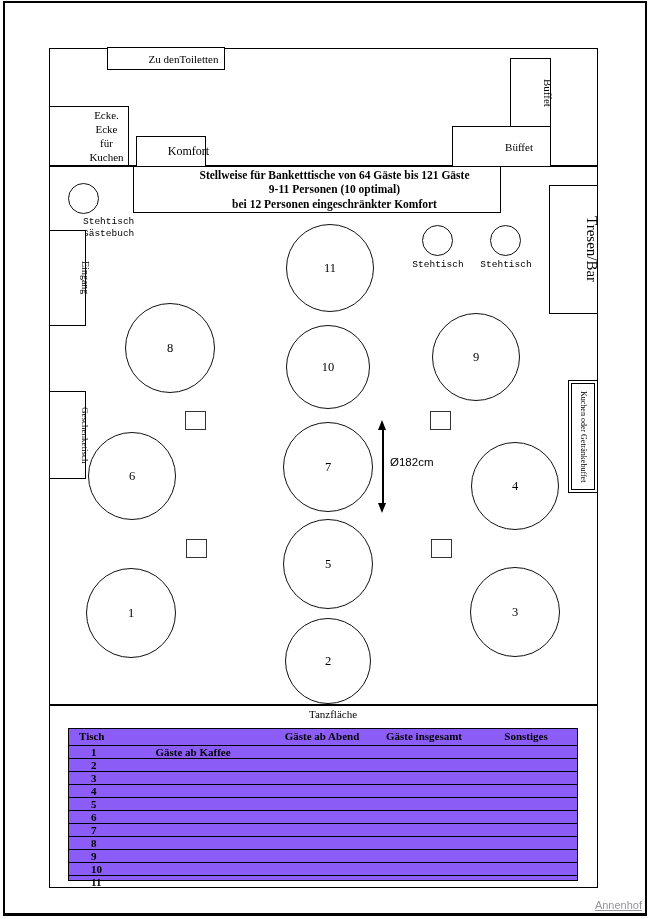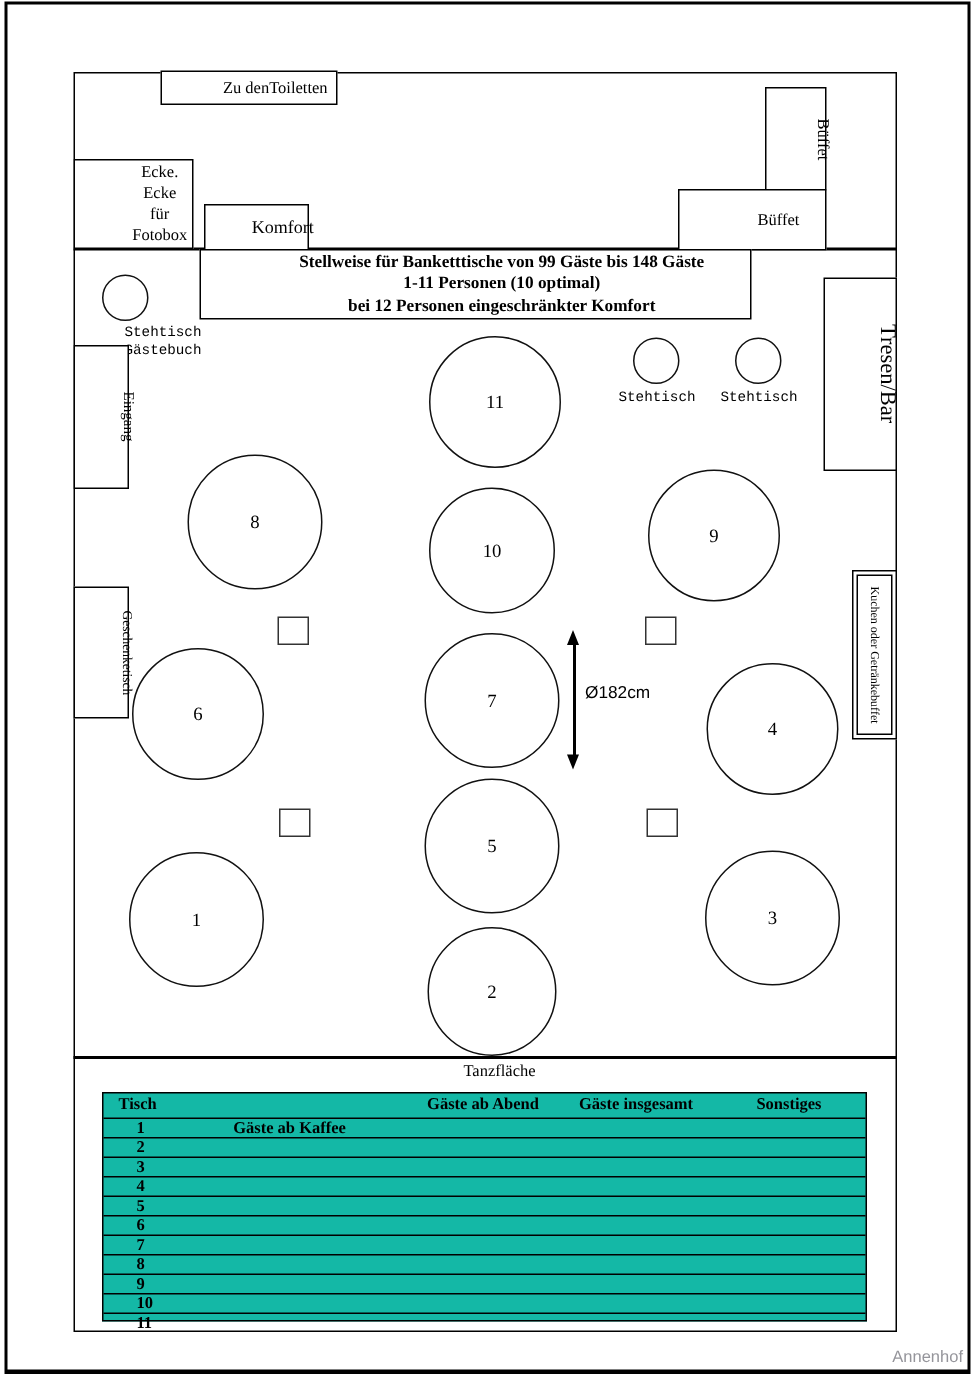--- a/index.html
+++ b/index.html
@@ -30,38 +30,38 @@
   <div class="abs line" style="left:49px;top:165px;width:549px;height:1.5px;"></div>
 
   <div class="abs line" style="left:49px;top:704px;width:549px;height:2px;"></div>
 
   <div class="abs box" style="left:107px;top:47px;width:118px;height:23px;font-size:11px;">
     <span>Zu denToiletten</span>
   </div>
 
   <div class="abs box" style="left:49px;top:106px;width:80px;height:60px;font-size:11px;line-height:14px;flex-direction:column;">
     <span>Ecke. Ecke</span>
-    <span>für Fotobox</span>
+    <span>für Kuchen</span>
   </div>
 
   <div class="abs box" style="left:136px;top:136px;width:70px;height:31px;font-size:12px;">
     <span>Komfort</span>
   </div>
 
   <div class="abs box" style="left:510px;top:58px;width:41px;height:69px;font-size:11px;">
     <span class="vtext">Büffet</span>
   </div>
 
   <div class="abs box" style="left:452px;top:126px;width:99px;height:41px;font-size:11px;">
     <span>Büffet</span>
   </div>
 
   <div class="abs box" style="left:133px;top:166px;width:368px;height:47px;flex-direction:column;font-weight:bold;font-size:11.5px;line-height:14.5px;z-index:3;">
-    <span>Stellweise für Banketttische von 99 Gäste bis  148 Gäste</span>
-    <span>1-11 Personen (10 optimal)</span>
+    <span>Stellweise für Banketttische von 64 Gäste bis  121 Gäste</span>
+    <span>9-11 Personen (10 optimal)</span>
     <span>bei 12 Personen eingeschränkter Komfort</span>
   </div>
 
   <div class="abs box" style="left:549px;top:185px;width:49px;height:129px;font-size:15px;">
     <span class="vtext">Tresen/Bar</span>
   </div>
 
   <div class="abs circle" style="left:68px;top:183px;width:31px;height:31px;"></div>
   <div class="abs small-label" style="left:83px;top:216px;width:70px;">
     <div>Stehtisch</div>
@@ -134,21 +134,21 @@
   <div class="abs line" style="left:382px;top:428px;width:2px;height:76px;"></div>
   <div class="abs tri" style="left:378px;top:503px;border-left:4.5px solid transparent;border-right:4.5px solid transparent;border-top:10px solid #000;"></div>
   <div class="abs sans" style="left:390px;top:456px;font-size:11.5px;">
     <span>Ø182cm</span>
   </div>
 
   <div class="abs" style="left:283px;top:708px;width:100px;text-align:center;font-size:11px;">
     <span>Tanzfläche</span>
   </div>
 
-  <div class="abs" style="left:68px;top:728px;width:510px;height:153px;border:1.5px solid #000;background:#14b8a6;">
+  <div class="abs" style="left:68px;top:728px;width:510px;height:153px;border:1.5px solid #000;background:#8b5cf6;">
     <div style="position:relative;height:16px;border-bottom:1.5px solid #000;">
       <span class="abs hdr" style="left:10px;top:1px;">Tisch</span>
       <span class="abs hdr" style="left:124px;top:17px;transform:translateX(-50%);">Gäste ab Kaffee</span>
       <span class="abs hdr" style="left:253px;top:1px;transform:translateX(-50%);">Gäste ab Abend</span>
       <span class="abs hdr" style="left:355px;top:1px;transform:translateX(-50%);">Gäste insgesamt</span>
       <span class="abs hdr" style="left:457px;top:1px;transform:translateX(-50%);">Sonstiges</span>
     </div>
     <div style="display:flex;flex-direction:column;height:135px;">
       <div class="rownum" style="flex:1;border-bottom:1px solid #000;"><span>1</span></div>
       <div class="rownum" style="flex:1;border-bottom:1px solid #000;"><span>2</span></div>
@@ -157,17 +157,17 @@
       <div class="rownum" style="flex:1;border-bottom:1px solid #000;"><span>5</span></div>
       <div class="rownum" style="flex:1;border-bottom:1px solid #000;"><span>6</span></div>
       <div class="rownum" style="flex:1;border-bottom:1px solid #000;"><span>7</span></div>
       <div class="rownum" style="flex:1;border-bottom:1px solid #000;"><span>8</span></div>
       <div class="rownum" style="flex:1;border-bottom:1px solid #000;"><span>9</span></div>
       <div class="rownum" style="flex:1;border-bottom:1px solid #000;"><span>10</span></div>
       <div class="rownum" style="flex:1;"><span>11</span></div>
     </div>
   </div>
 
-  <div class="abs sans" style="right:8px;top:899px;font-size:11px;color:#95959b;">
+  <div class="abs sans" style="right:8px;top:899px;font-size:11px;color:#95959b;text-decoration:underline;">
     <span>Annenhof</span>
   </div>
 
 </div>
 
 </body></html>

